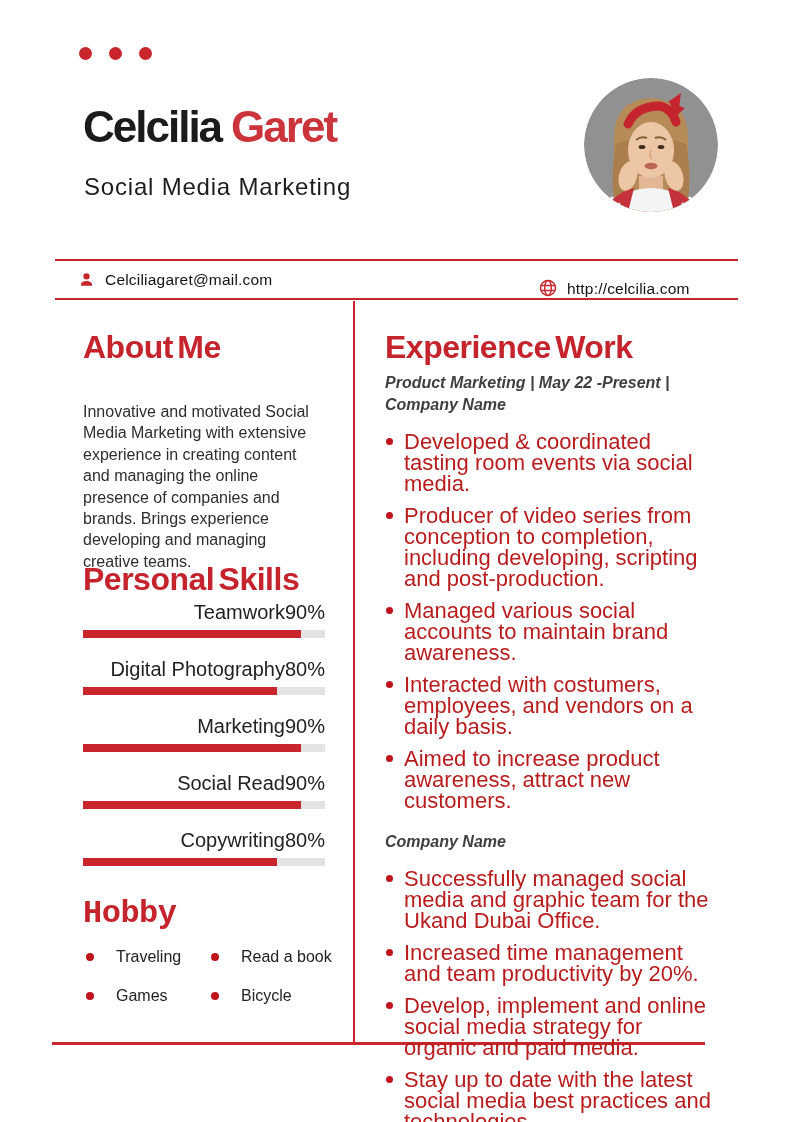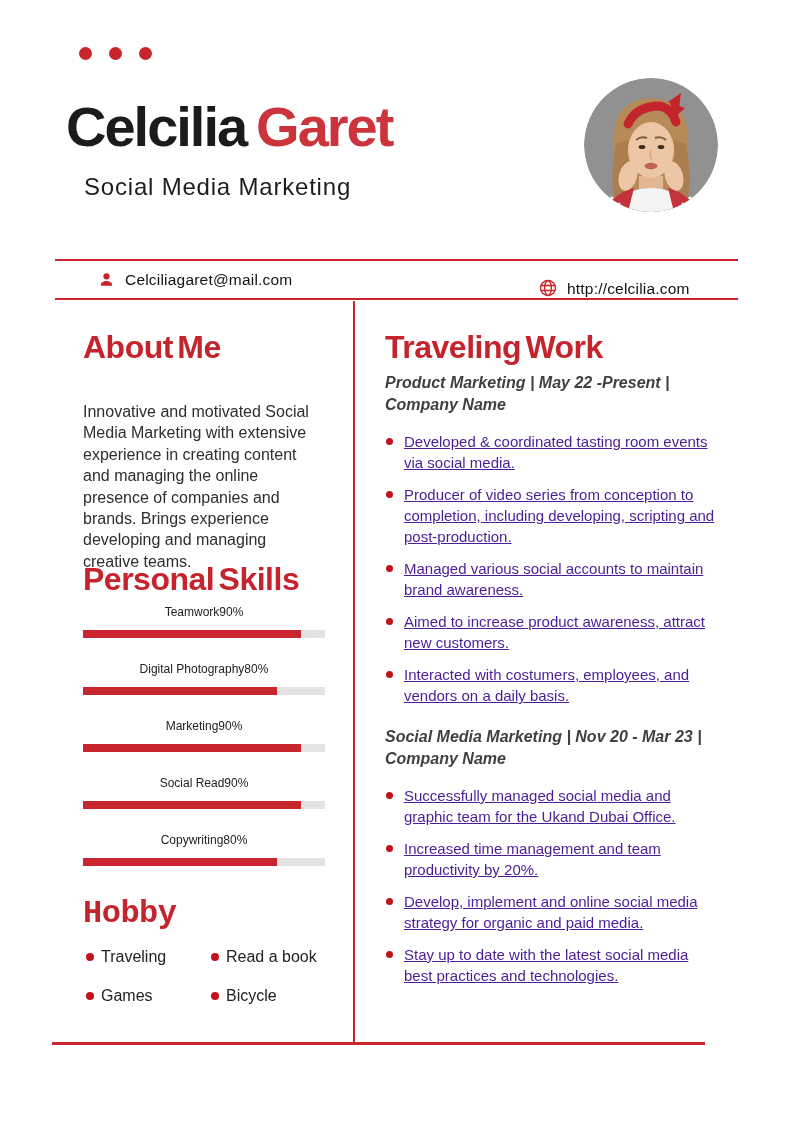--- a/index.html
+++ b/index.html
@@ -5,66 +5,66 @@
   * { margin:0; padding:0; box-sizing:border-box; }
   html,body { background:#ffffff; }
   body { font-family:"Liberation Sans", sans-serif; }
   .page { position:relative; width:793px; height:1122px; background:#ffffff; overflow:hidden; margin:0 auto; }
 
   
   .dots { position:absolute; left:79px; top:47px; display:flex; gap:17px; }
   .dot { width:13px; height:13px; border-radius:50%; background:#c9252d; }
 
   
-  .name { position:absolute; left:66px; top:94px; font-size:56px; line-height:66px;
+  .name { position:absolute; left:83px; top:94px; font-size:44px; line-height:66px;
           font-weight:800; letter-spacing:-2px; color:#1b1b1b; white-space:nowrap; }
   .name .last { color:#ca343a; margin-left:10px; }
   .subtitle { position:absolute; left:84px; top:173px; font-size:24px; letter-spacing:0.8px;
               font-weight:500; color:#1d1d1d; }
   .photo { position:absolute; left:584px; top:78px; width:134px; height:134px; border-radius:50%; overflow:hidden; }
 
   
   .contact-bar { position:absolute; left:55px; top:259px; width:683px; height:41px;
                  border-top:2px solid #c9252d; border-bottom:2.5px solid #c9252d; }
   .contact-item { position:absolute; top:0; height:100%; display:flex; align-items:center; gap:9px; }
-  .contact-item.c0 { left:42px; }
+  .contact-item.c0 { left:22px; }
   .contact-item.c1 { left:300px; }
   .contact-item.c2 { left:483px;align-items:flex-end; }
   .contact-text { font-size:15.5px; color:#121212; letter-spacing:0.2px; }
 
   
   .v-divider { position:absolute; left:353px; top:301px; width:2px; height:742px; background:#c9252d; }
   .bottom-rule { position:absolute; left:52px; top:1042px; width:653px; height:2.5px; background:#c9252d; }
 
   .section-title { font-size:32px; font-weight:800; letter-spacing:-0.5px; word-spacing:-4px; color:#c5242c; }
 
   
   .about-title { position:absolute; left:83px; top:329px; }
   .about-body  { position:absolute; left:83px; top:372px; width:243px; font-size:16px;
                  line-height:21.4px; color:#2e2e2e;margin-top:29px; }
   .skills-title { position:absolute; left:83px; top:561px; }
   .skills-list  { position:absolute; left:83px; top:602px; width:242px; }
   .skill-row { height:57px; }
-  .skill-head { display:flex; justify-content:center; font-size:12px; color:#222222; line-height:20px; }
+  .skill-head { display:flex; justify-content:flex-end; font-size:20px; color:#222222; line-height:20px; }
   .skill-track { margin-top:8px; width:100%; height:8px; background:#e3e3e3; }
   .skill-fill { height:100%; background:#c9252d; }
   .hobby-title { position:absolute; left:83px; top:895px;font-family:Liberation Mono, monospace; }
   .hobby-grid { position:absolute; left:86px; top:948px; width:250px; display:grid;
                 grid-template-columns:125px auto; row-gap:21px; }
-  .hobby-item { display:flex; align-items:center; gap:7px; font-size:16px; color:#222222; }
+  .hobby-item { display:flex; align-items:center; gap:22px; font-size:16px; color:#222222; }
   .hobby-bullet { width:8px; height:8px; border-radius:50%; background:#c0131c; flex:0 0 auto; }
 
   
   .exp-title { position:absolute; left:385px; top:329px; }
   .exp-content { position:absolute; left:385px; top:372px; width:333px; }
   .job-header { font-size:16px; line-height:22px; font-style:italic; font-weight:600; color:#404040; }
   .job-header.second { margin-top:20px; }
   .job-bullets { list-style:none; margin-top:15px; }
-  .job-bullets li { position:relative; padding-left:19px; font-size:15px; line-height:21px;
-                    color:#4c1d95; margin-bottom:11px;text-decoration:underline; }
+  .job-bullets li { position:relative; padding-left:19px; font-size:22px; line-height:21px;
+                    color:#b91c1c; margin-bottom:11px; }
   .job-bullets li::before { content:""; position:absolute; left:1px; top:7px; width:7px; height:7px;
                             border-radius:50%; background:#c0131c; }
   .icon-svg { display:block; }
 </style>
 </head>
 <body>
 
 <div class="page">
 
   <div class="dots">
@@ -206,39 +206,38 @@
       <span class="hobby-bullet"></span>
       <span>Games</span>
     </div>
 
     <div class="hobby-item">
       <span class="hobby-bullet"></span>
       <span>Bicycle</span>
     </div>
   </div>
 
-  <h2 class="section-title exp-title">Traveling Work</h2>
+  <h2 class="section-title exp-title">Experience Work</h2>
   <div class="exp-content">
     <div>
       <div class="job-header">
           <div>Product Marketing | May 22 -Present |</div>
           <div>Company Name</div>
         </div>
       <ul class="job-bullets">
           <li>Developed &amp; coordinated tasting room events via social media.</li>
           <li>Producer of video series from conception to completion, including developing, scripting and post-production.</li>
           <li>Managed various social accounts to maintain brand awareness.</li>
+          <li>Interacted with costumers, employees, and vendors on a daily basis.</li>
           <li>Aimed to increase product awareness, attract new customers.</li>
-          <li>Interacted with costumers, employees, and vendors on a daily basis.</li>
         </ul>
     </div>
 
     <div>
       <div class="job-header second">
-          <div>Social Media Marketing | Nov 20 - Mar 23 |</div>
           <div>Company Name</div>
         </div>
       <ul class="job-bullets">
           <li>Successfully managed social media and graphic team for the Ukand Dubai Office.</li>
           <li>Increased time management and team productivity by 20%.</li>
           <li>Develop, implement and online social media strategy for organic and paid media.</li>
           <li>Stay up to date with the latest social media best practices and technologies.</li>
         </ul>
     </div>
   </div>

